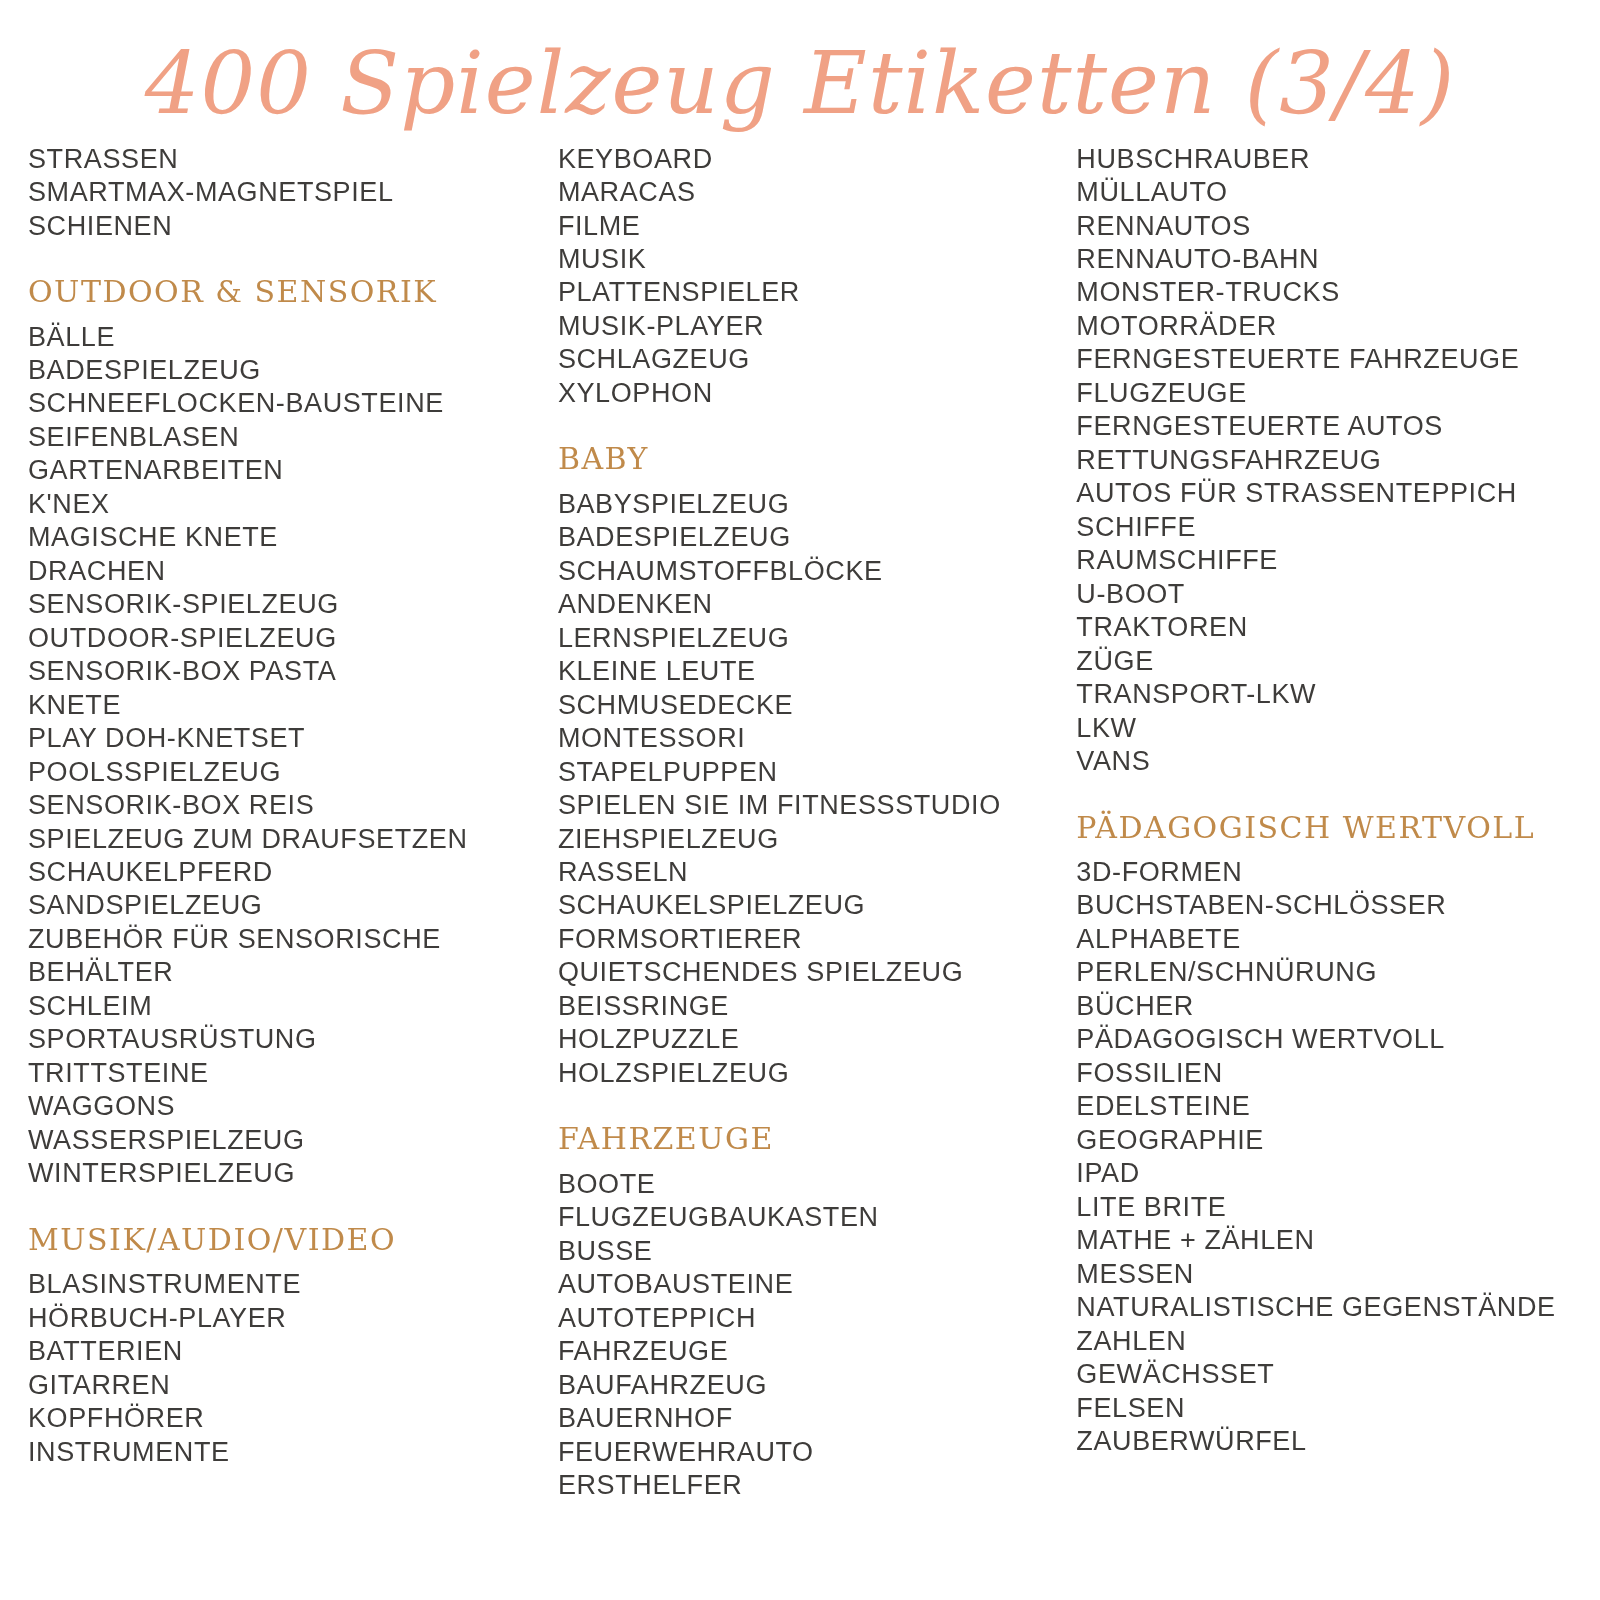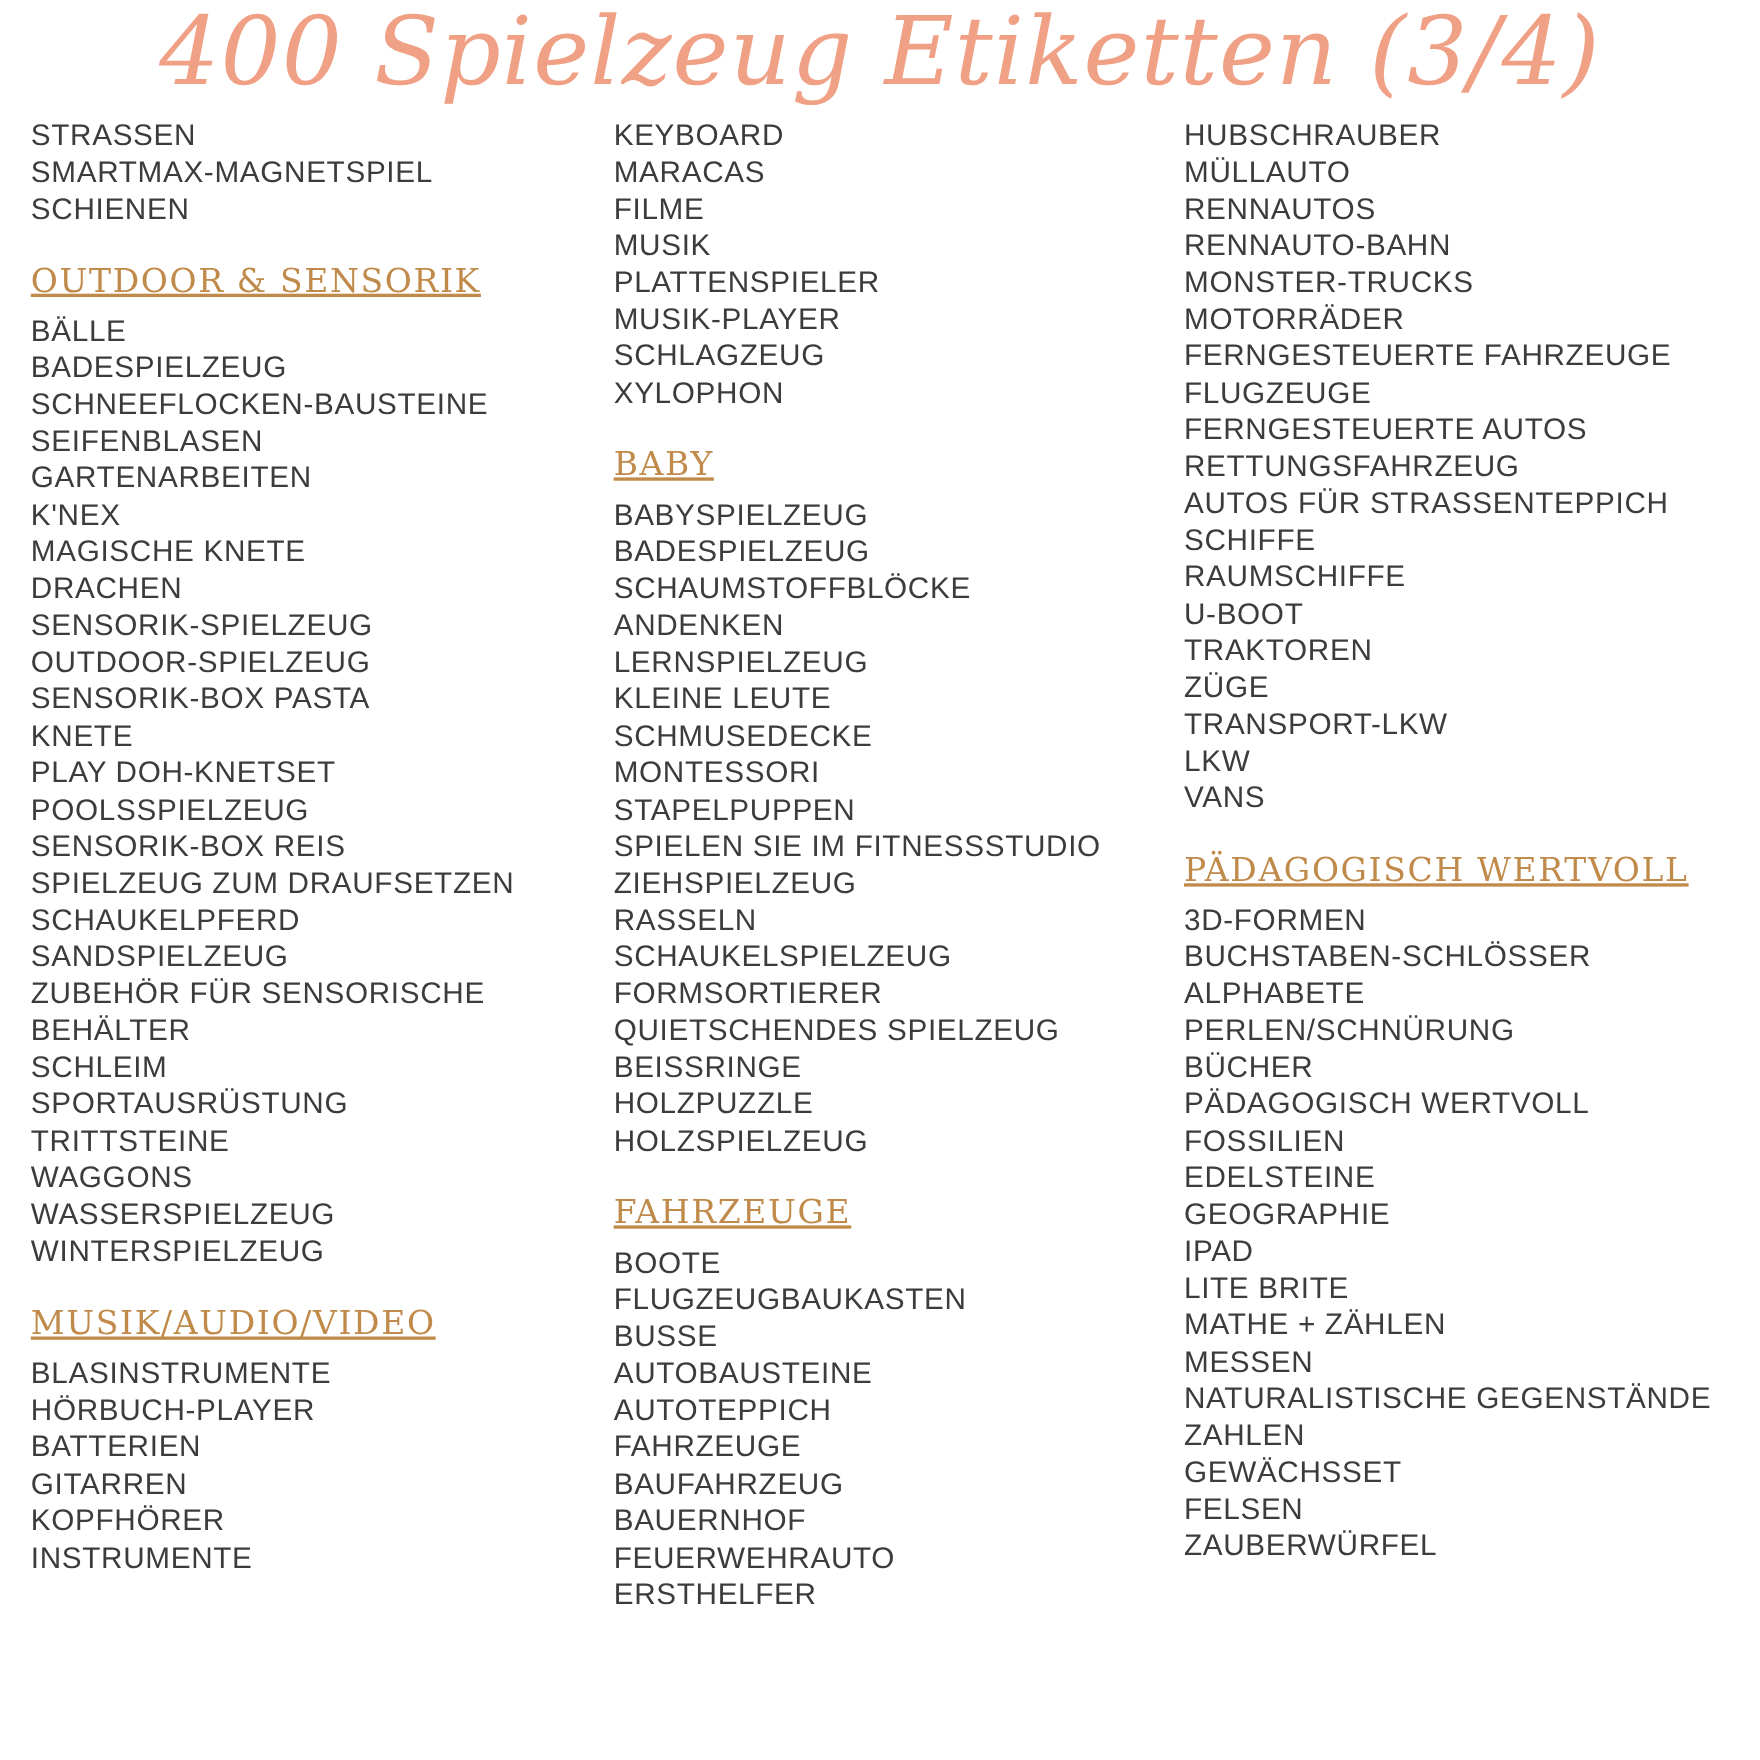--- a/index.html
+++ b/index.html
@@ -23,20 +23,21 @@
   }
   .title {
     text-align: center;
     font-family: "DejaVu Serif", serif;
     font-style: italic;
     font-weight: normal;
     color: #f0a185;
     font-size: 86px;
     letter-spacing: 1px;
     margin: 0;
+    padding-top: 36px;
     padding-bottom: 12px;
     line-height: 1.1;
   }
   .columns {
     display: flex;
     padding: 0 28px 0 28px;
     box-sizing: border-box;
     gap: 16px;
   }
   .col {
@@ -47,21 +48,20 @@
   .col-3 { width: 532px; padding-left: 16px; }
 
   .section-heading {
     font-family: "DejaVu Serif", serif;
     color: #c08a4a;
     font-size: 30px;
     letter-spacing: 1.5px;
     font-weight: normal;
     margin: 30px 0 10px 0;
     line-height: 1.25;
-    text-decoration: underline;
   }
   .item {
     font-size: 27px;
     letter-spacing: 0.6px;
     line-height: 1.24;
     color: #3e3c3a;
     white-space: nowrap;
   }
   .list {
     margin: 0;

